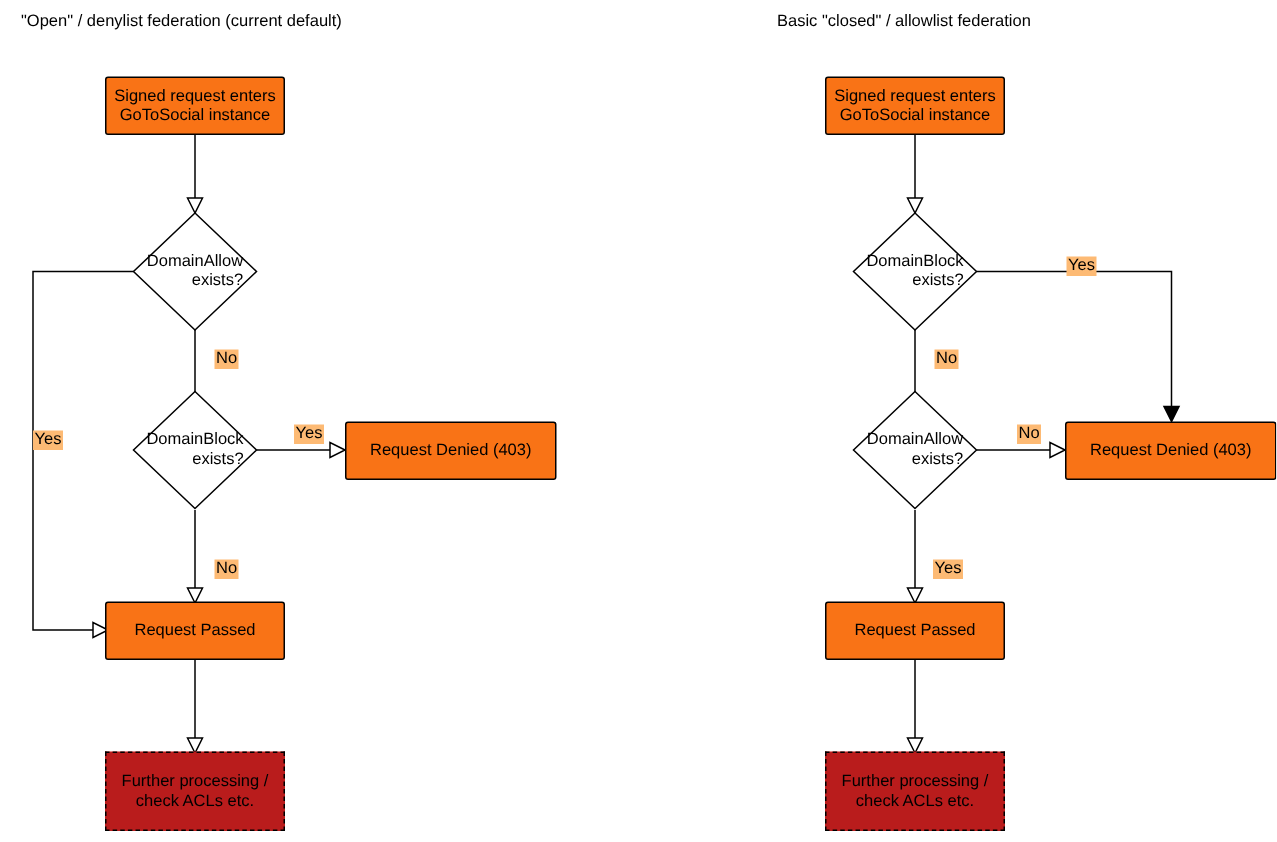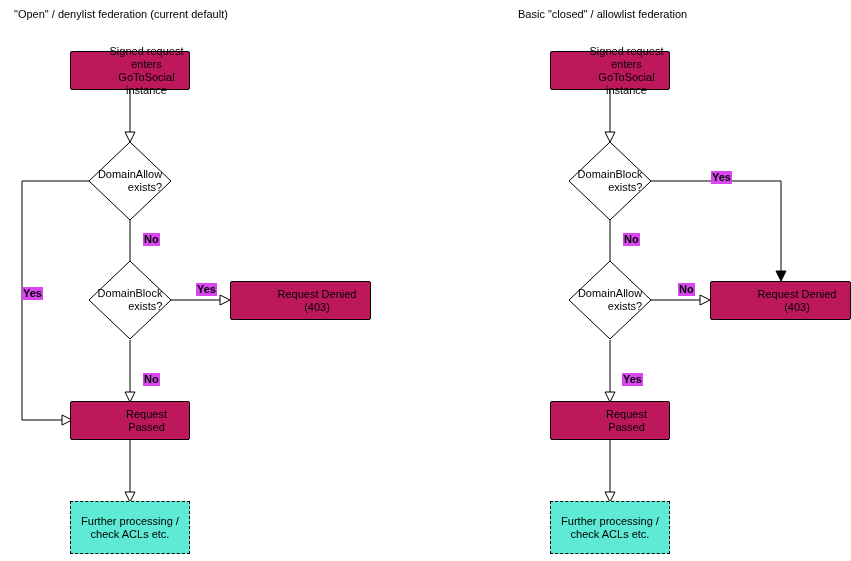--- a/index.html
+++ b/index.html
@@ -32,26 +32,25 @@
     align-items: center;
     justify-content: center;
     text-align: center;
     font-size: 11px;
     line-height: 13px;
     color: #000000;
   }
   .node.box {
     border: 1px solid #000000;
     border-radius: 2px;
-    background: #be185d;
-    padding-left: 33px;
+    background: #f97316;
   }
   .node.dashed {
     border: 1px dashed #000000;
-    background: #5eead4;
+    background: #b91c1c;
   }
   .node-label {
     white-space: pre-line;
     padding: 0 4px;
   }
   .diamond-wrap {
     position: absolute;
   }
   .diamond-wrap svg {
     position: absolute;
@@ -72,24 +71,23 @@
     font-size: 11px;
     line-height: 13px;
     white-space: pre-line;
     color: #000000;
   }
   .edge-label {
     position: absolute;
     font-size: 11px;
     line-height: 13px;
     color: #000000;
-    background: #d946ef;
+    background: #fdba74;
     padding: 0 1px;
     white-space: nowrap;
-    font-weight: bold;
   }
   svg.edges {
     position: absolute;
     left: 0;
     top: 0;
     width: 851px;
     height: 561px;
   }
   svg.edges path, svg.edges line {
     stroke: #000000;

